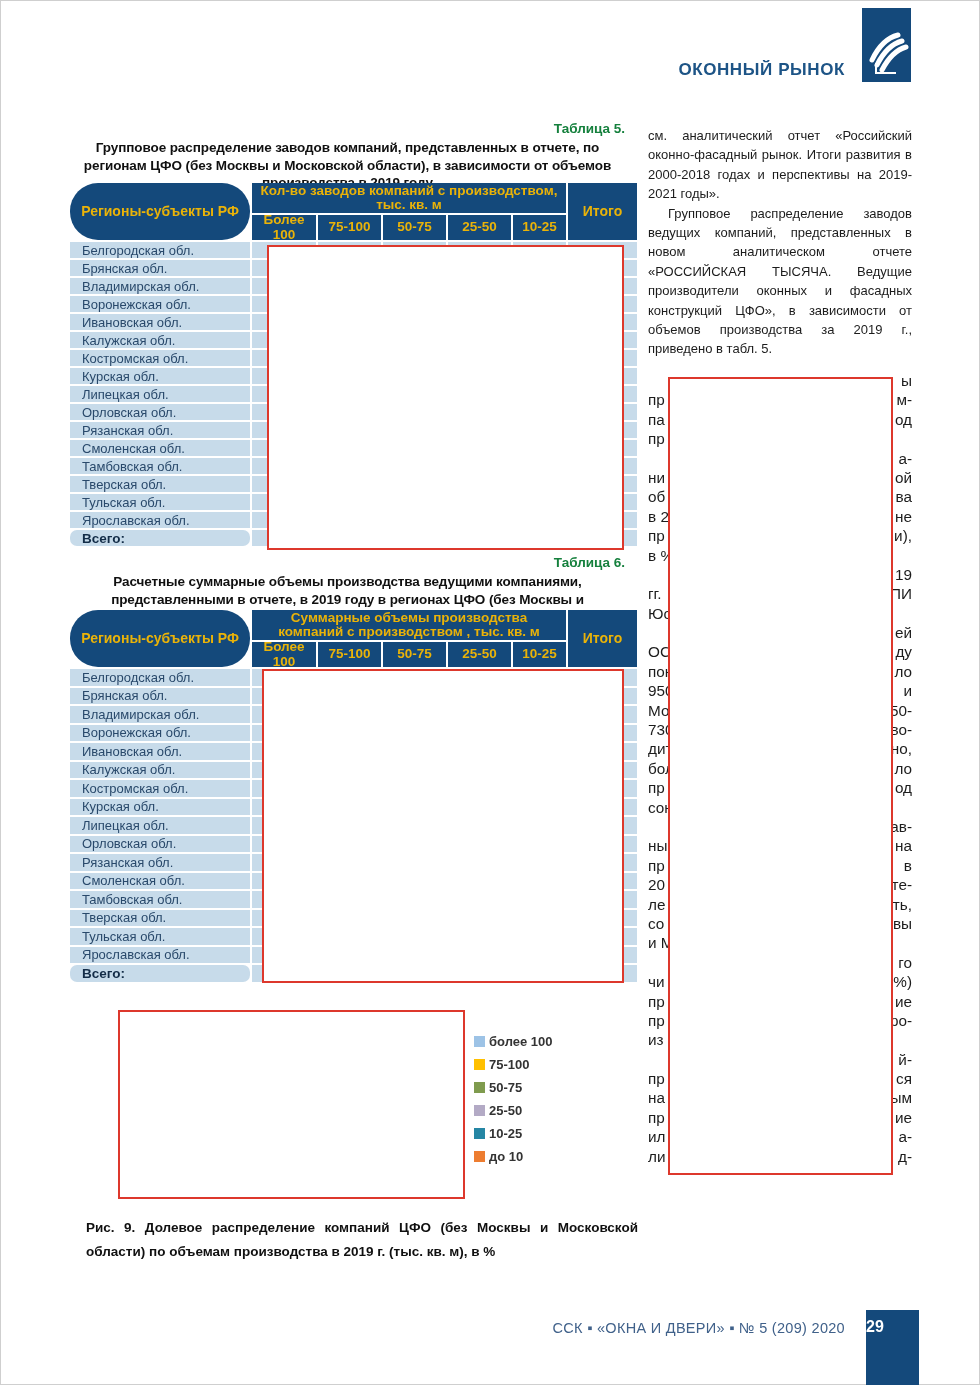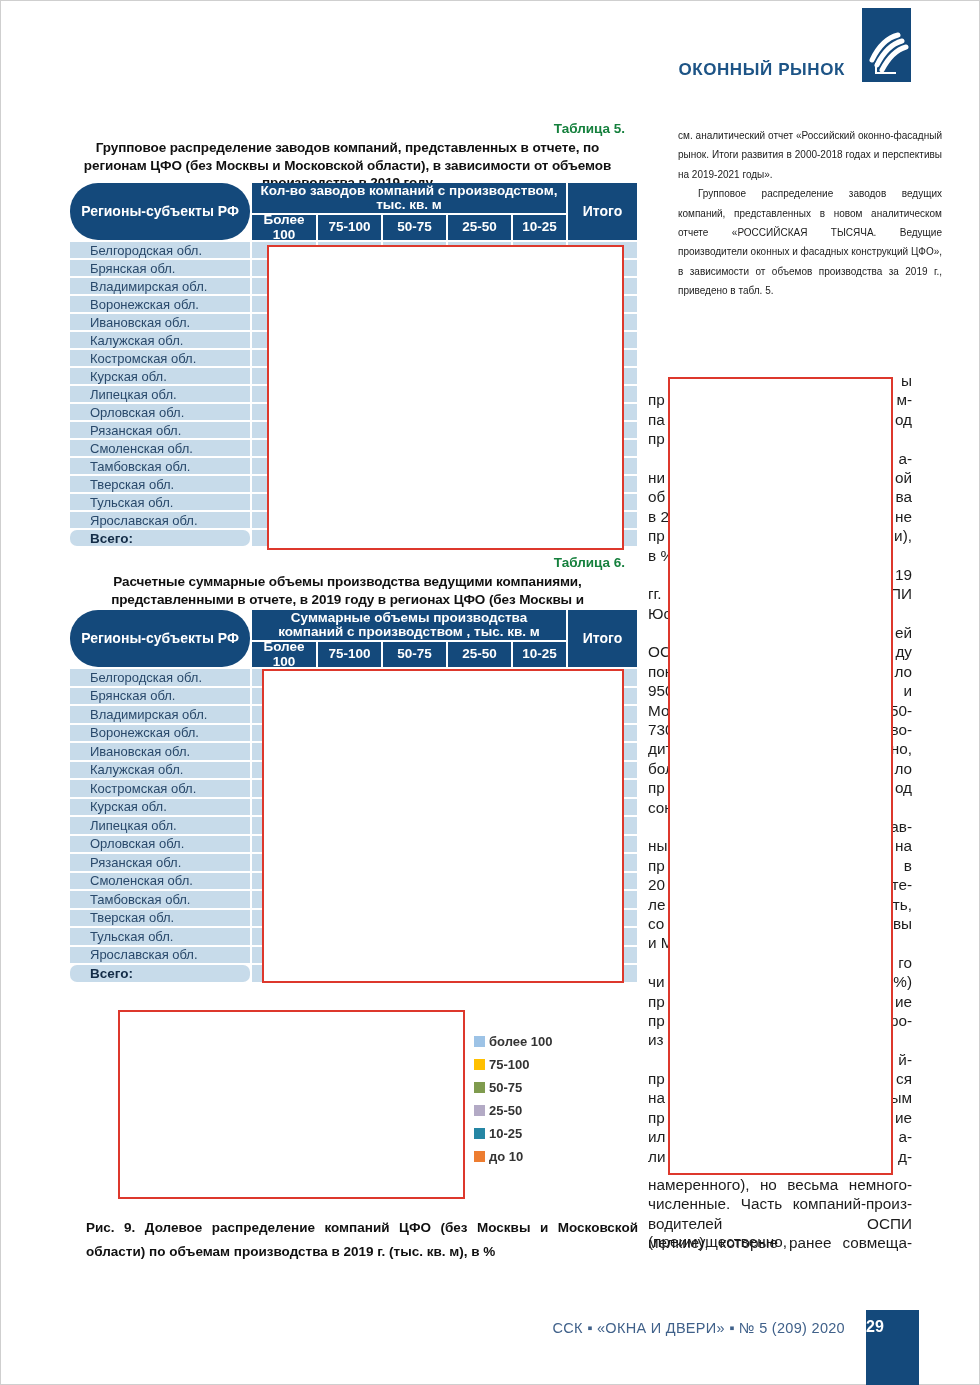--- a/index.html
+++ b/index.html
@@ -13,43 +13,43 @@
     color:#1d5486;letter-spacing:.6px;}
   .logo{position:absolute;top:8px;left:862px;width:49px;height:74px;}
   
   .tbl-label{position:absolute;left:70px;width:555px;text-align:right;font-weight:700;font-size:13.5px;color:#15803d;}
   .tbl-caption{position:absolute;left:70px;width:555px;text-align:center;font-weight:700;
     font-size:13.5px;line-height:17.5px;color:#101010;letter-spacing:-.1px;}
   
   .tbl{position:absolute;left:70px;width:555px;}
   .thead{display:grid;grid-template-columns:180px 64px 63px 63px 63px 53px 69px;
     grid-template-rows:30px 25px;gap:2px;}
-  .th{background:#14497b;color:#ffffff;font-weight:700;display:flex;align-items:center;justify-content:center;
+  .th{background:#14497b;color:#eab308;font-weight:700;display:flex;align-items:center;justify-content:center;
     text-align:center;font-size:13.5px;line-height:14.5px;}
   .th.region{grid-row:1 / span 2;grid-column:1;font-size:14px;border-radius:28px;}
   .th.group{grid-row:1;grid-column:2 / span 5;padding:0 6px;}
   .th.total{grid-row:1 / span 2;grid-column:7;font-size:14px;}
   .tbody{margin-top:2px;}
   .trow{display:grid;grid-template-columns:180px 64px 63px 63px 63px 53px 69px;column-gap:2px;
     height:16px;margin-bottom:2px;}
   .t6 .trow{height:16.5px;}
   .tcell{background:#c7dbea;}
-  .tcell.label{display:flex;align-items:center;padding-left:20px;font-size:13px;color:#29496b;}
+  .tcell.label{display:flex;align-items:center;padding-left:12px;font-size:13px;color:#29496b;}
   .trow.total-row .tcell.label{font-weight:700;color:#132c47;font-size:13.5px;border-radius:7px;}
   
   .redacted{position:absolute;background:#fff;border:2px solid #dd382c;box-sizing:border-box;z-index:6;}
   
   .legend{position:absolute;left:474px;top:1035px;display:flex;flex-direction:column;gap:11px;z-index:7;}
   .litem{display:flex;align-items:center;height:12px;}
   .lswatch{width:11px;height:11px;display:inline-block;margin-right:4px;}
   .llabel{font-size:13px;font-weight:700;color:#333;}
   .fig-caption{position:absolute;left:74px;top:1216px;width:552px;font-weight:700;font-size:13.5px;
     line-height:24px;text-align:justify;color:#101010;margin-left:12px;}
   
-  .rcol{position:absolute;left:678px;top:126px;width:264px;font-size:10px;line-height:19.4px;
+  .rcol{position:absolute;left:648px;top:126px;width:264px;font-size:13px;line-height:19.4px;
     text-align:justify;color:#1c1c1c;}
   .rcol p{margin:0;}
   .rcol p.indent{text-indent:20px;}
   .frag-lines{position:absolute;left:648px;top:372px;width:264px;z-index:2;}
   .fline{display:flex;justify-content:space-between;height:19.4px;font-size:15.3px;color:#1c1c1c;}
   .tail{position:absolute;left:648px;top:1176px;width:264px;z-index:2;}
   .tline{height:19.4px;font-size:15.3px;color:#1c1c1c;text-align:justify;text-align-last:justify;}
   
   .journal-line{position:absolute;top:1320px;right:135px;font-size:14.5px;color:#40618a;letter-spacing:.3px;}
   .page-num-box{position:absolute;left:866px;top:1310px;width:53px;height:75px;background:#14497b;
@@ -649,30 +649,20 @@
       <div class="fline">
         <span>ил</span>
         <span>а-</span>
       </div>
 
       <div class="fline">
         <span>ли</span>
         <span>д-</span>
       </div>
     </div>
-  <div class="tail">
-
-      <div class="tline">намеренного), но весьма немного-</div>
-
-      <div class="tline">численные. Часть компаний-произ-</div>
-
-      <div class="tline">водителей ОСПИ (преимущественно,</div>
-
-      <div class="tline">мелкие), которые ранее совмеща-</div>
-    </div>
 
   <div class="redacted" style="left:267px;top:245px;width:357px;height:305px;"></div>
   <div class="redacted" style="left:262px;top:669px;width:362px;height:314px;"></div>
   <div class="redacted" style="left:118px;top:1010px;width:347px;height:189px;"></div>
   <div class="redacted" style="left:668px;top:377px;width:225px;height:798px;"></div>
 
   <div class="legend">
 
       <div class="litem">
         <span class="lswatch" style="background: rgb(157, 195, 230);"></span>

